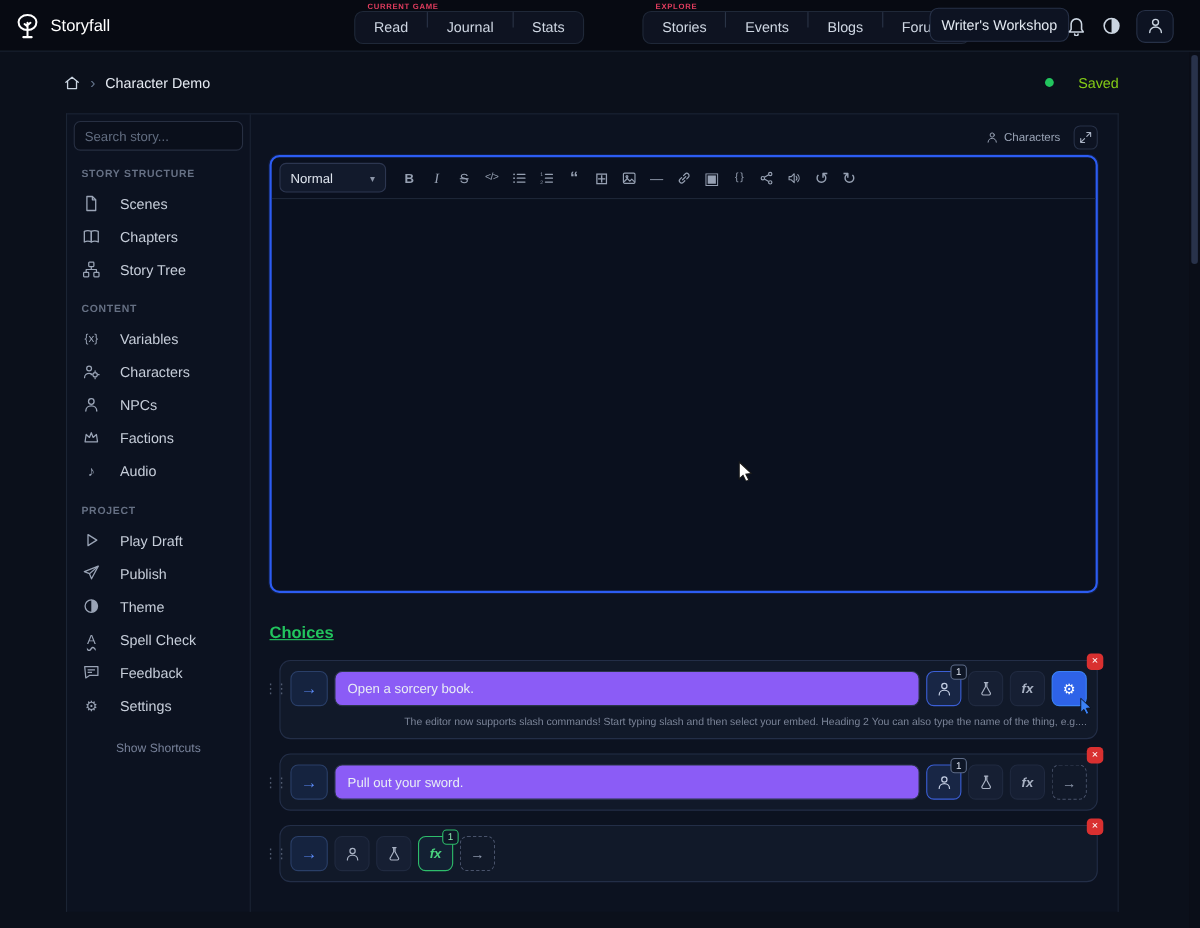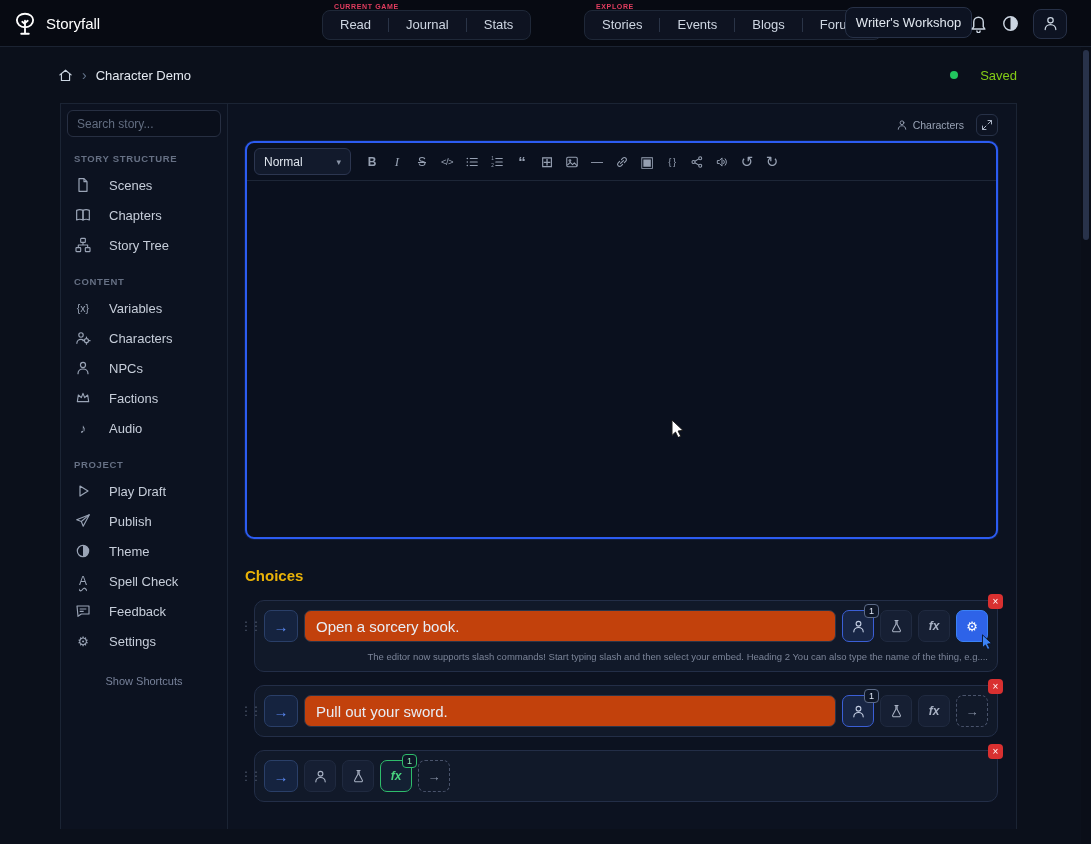--- a/index.html
+++ b/index.html
@@ -8,21 +8,21 @@
   svg { display:block; }
 
   
   .navbar { position:absolute; top:0; left:0; width:100%; height:47px; background:#070a12; border-bottom:1px solid #1b2332; z-index:20; }
   .brand { position:absolute; left:12px; top:0; height:47px; display:flex; align-items:center; gap:8px; font-weight:normal; font-size:15px; color:#ffffff; }
   .brand svg { width:26px; height:26px; color:#fff; }
   .nav-group { position:absolute; top:2px; }
   .g1 { left:322px; }
   .g2 { left:540px;margin-left:44px; }
   .group-label { position:absolute; top:1px; left:12px; font-size:7px; font-weight:bold; letter-spacing:.09em; color:#e23d5f; white-space:nowrap; }
-  .pill { margin-top:8px; display:flex; align-items:center; height:30px; background:#0e1321; border:1px solid #1f2838; border-radius:8px; }
+  .pill { margin-top:8px; display:flex; align-items:flex-start; height:30px; background:#0e1321; border:1px solid #1f2838; border-radius:8px; }
   .pill a { padding:0 17px; font-size:13px; color:#ced6e2; text-decoration:none; line-height:28px; white-space:nowrap; cursor:pointer; }
   .vdiv { width:1px; height:14px; background:#2a3447; }
   .workshop-btn { position:absolute; left:845px; top:7px; width:127px; height:31px; background:#0d1322; border:1px solid #273147; border-radius:8px; color:#e2e8f0; font-size:13px; font-family:inherit; cursor:pointer; }
   .nav-icons { position:absolute; right:24px; top:0; height:47px; display:flex; align-items:center; gap:13px; }
   .icon-plain { background:none; border:none; color:#cbd5e1; cursor:pointer; padding:0; }
   .icon-plain svg { width:19px; height:19px; }
   .user-btn { width:34px; height:30px; border:1px solid #273147; border-radius:8px; background:#0d1322; display:flex; align-items:center; justify-content:center; color:#cbd5e1; cursor:pointer; }
   .user-btn svg { width:17px; height:17px; }
 
   
@@ -63,27 +63,27 @@
   .tb-btn { min-width:24px; height:24px; display:flex; align-items:center; justify-content:center; color:#96a0b2; font-size:12px; border-radius:4px; cursor:pointer; background:none; border:none; padding:0 3px; font-family:inherit; }
   .tb-btn svg { width:14px; height:14px; }
   .tb-btn b { font-size:12px; }
   .tb-btn i { font-family:"Liberation Serif", serif; font-size:13px; }
   .tb-btn .sm { font-size:9.5px; letter-spacing:-0.5px; }
   .tb-btn .lg { font-size:15px; }
   .editor-body { position:relative; height:calc(100% - 38px); }
   .cursor-arrow { position:absolute; left:424px; top:238px; width:14px; height:18px; }
 
   
-  .choices-title { margin:28px 0 16px 17px; font-size:15px; font-weight:600; color:#eab308; }
+  .choices-title { margin:28px 0 16px 17px; font-size:15px; font-weight:600; color:#22c55e;text-decoration:underline; }
   .cards { margin:10px 18px 0 26px; display:flex; flex-direction:column; gap:13px; }
   .choice-card { position:relative; background:#111929; border:1px solid #232e47; border-radius:10px; padding:9px; }
   .card-row { display:flex; align-items:center; gap:6px; position:relative; }
   .drag-handle { position:absolute; left:-24px; top:50%; transform:translateY(-50%); color:#515b70; font-size:12px; letter-spacing:-2px; cursor:grab; }
   .go-btn { width:34px; height:32px; flex:none; background:#15233f; border:1px solid #2a3f68; border-radius:7px; color:#5b8af5; font-size:15px; display:flex; align-items:center; justify-content:center; cursor:pointer; font-family:inherit; }
-  .choice-input { flex:1; height:32px; background:#c2410c; border:1px solid #2b3549; border-radius:7px; color:#e8edf5; font-size:15px; padding:0 11px; outline:none; font-family:inherit; min-width:0; }
+  .choice-input { flex:1; height:32px; background:#8b5cf6; border:1px solid #2b3549; border-radius:7px; color:#e8edf5; font-size:12px; padding:0 11px; outline:none; font-family:inherit; min-width:0; }
   .choice-input::placeholder { color:#5b6579; }
   .icon-btn { position:relative; width:32px; height:32px; flex:none; border-radius:7px; background:#161f33; border:1px solid #202a40; color:#a9b2c4; display:flex; align-items:center; justify-content:center; font-size:13px; cursor:pointer; font-family:inherit; }
   .icon-btn svg { width:15px; height:15px; }
   .icon-btn.blue-outline { border-color:#3b5fd6; background:#182645; color:#c3cde2; }
   .icon-btn.green-outline { border-color:#2ebd6b; background:#132033; color:#49d37f; }
   .icon-btn.primary-blue { background:#2e63e8; border-color:#3b82f6; color:#fff; }
   .fx-text { font-style:italic; font-weight:600; font-size:12px; }
   .icon-btn.dashed { background:transparent; border:1px dashed #49536b; color:#8a94a8; }
   .badge { position:absolute; top:-7px; right:-6px; min-width:15px; height:14px; padding:0 2px; border-radius:4px; background:#0e1626; border:1px solid #5d6b87; color:#dfe6f2; font-size:9px; display:flex; align-items:center; justify-content:center; z-index:3; }
   .badge.green { border-color:#2ebd6b; color:#8ee7b0; }

